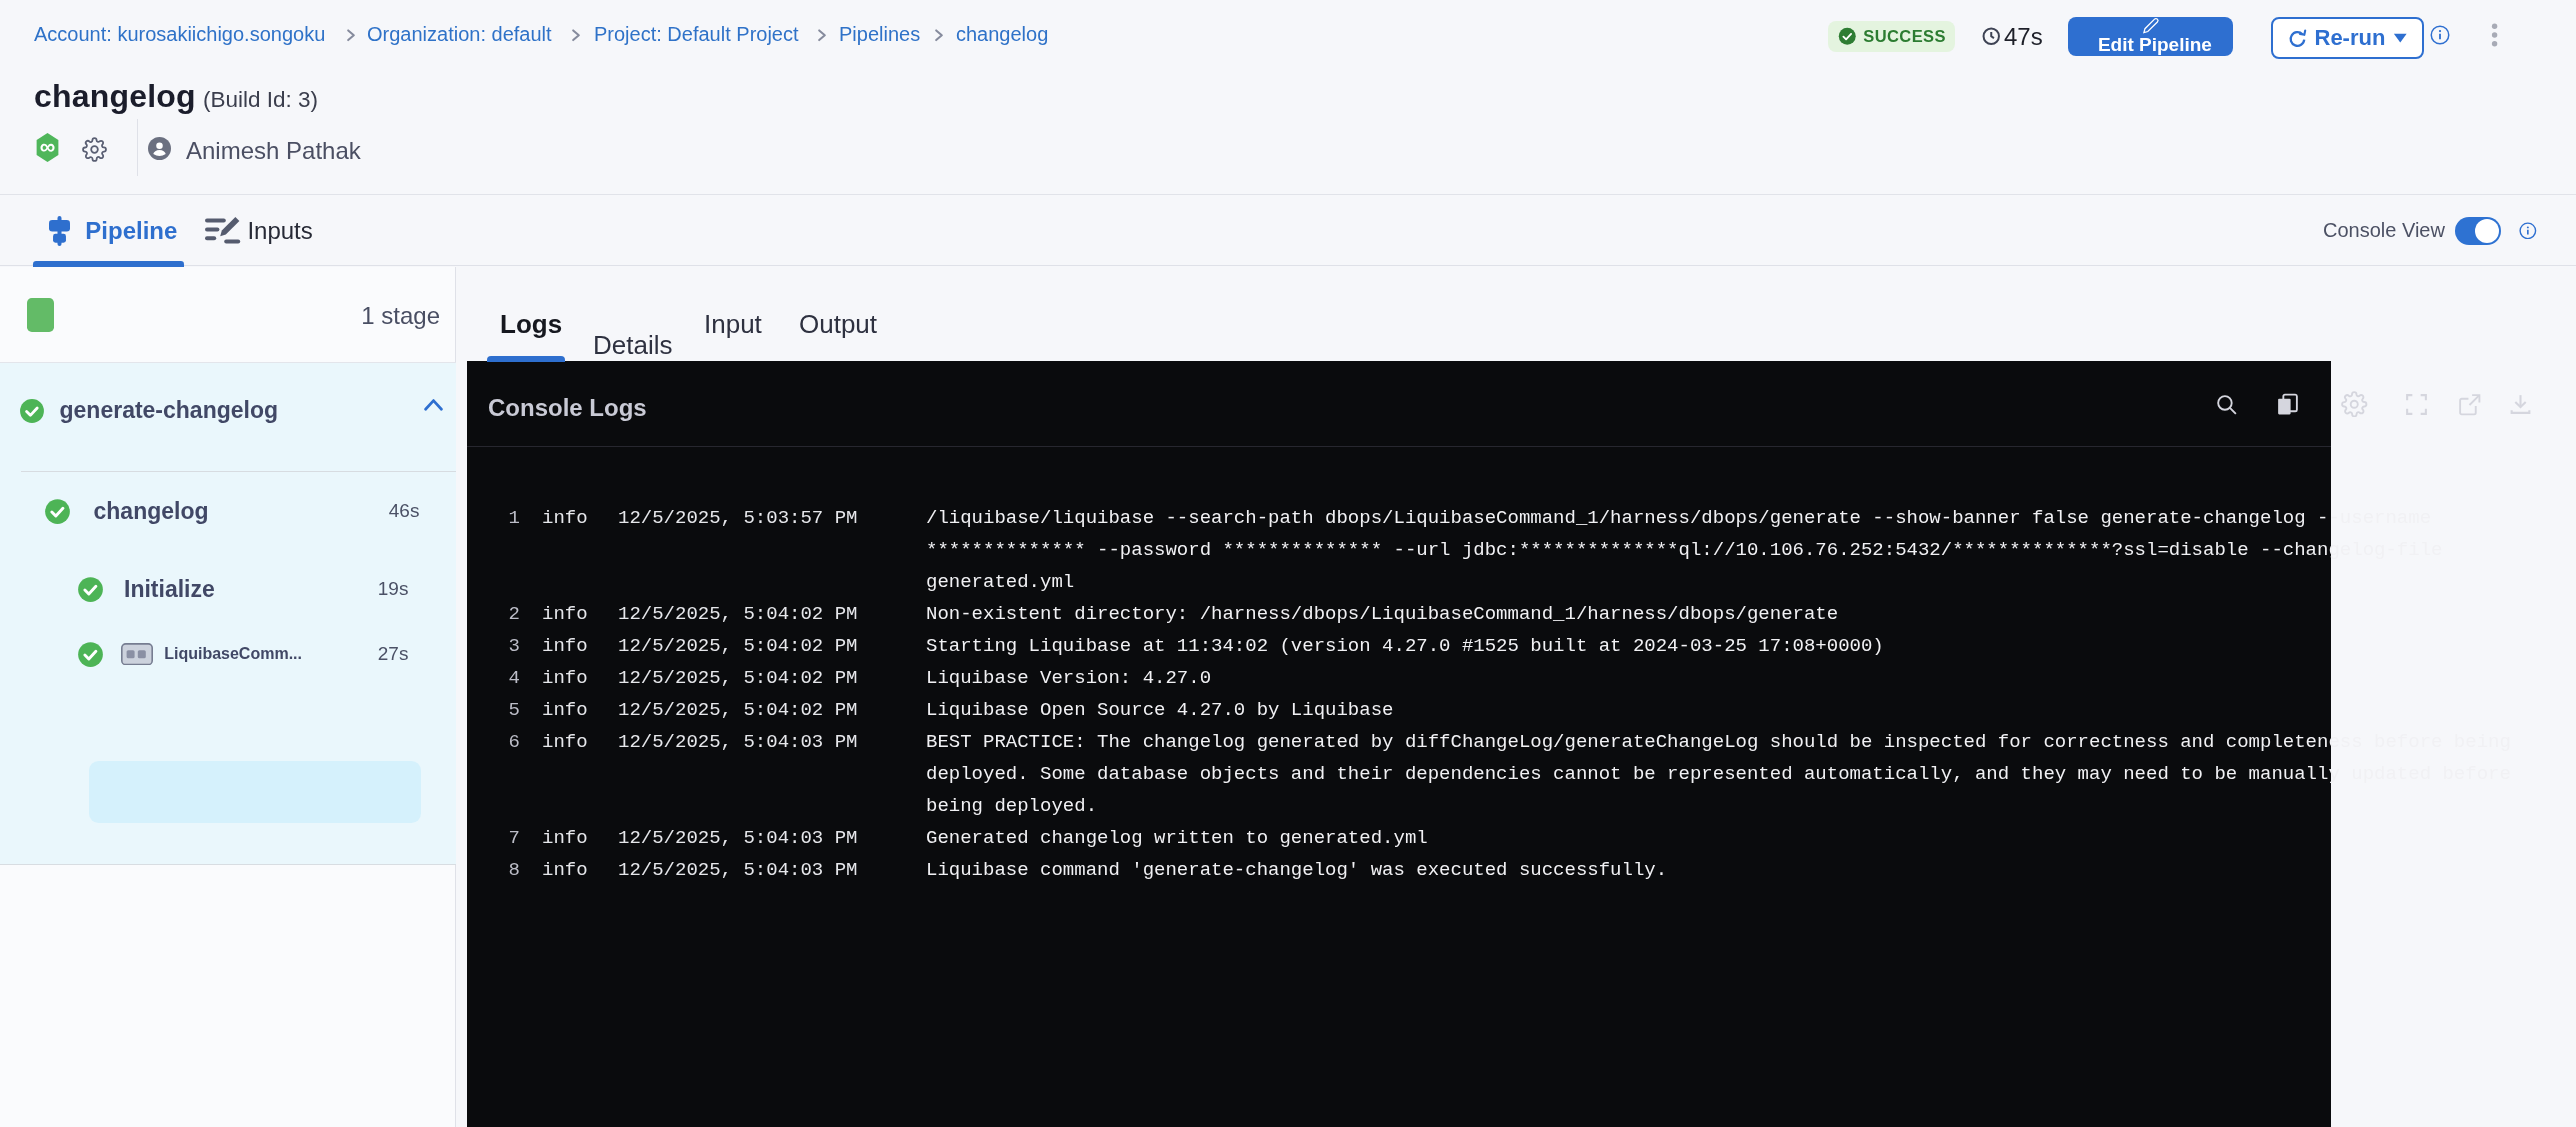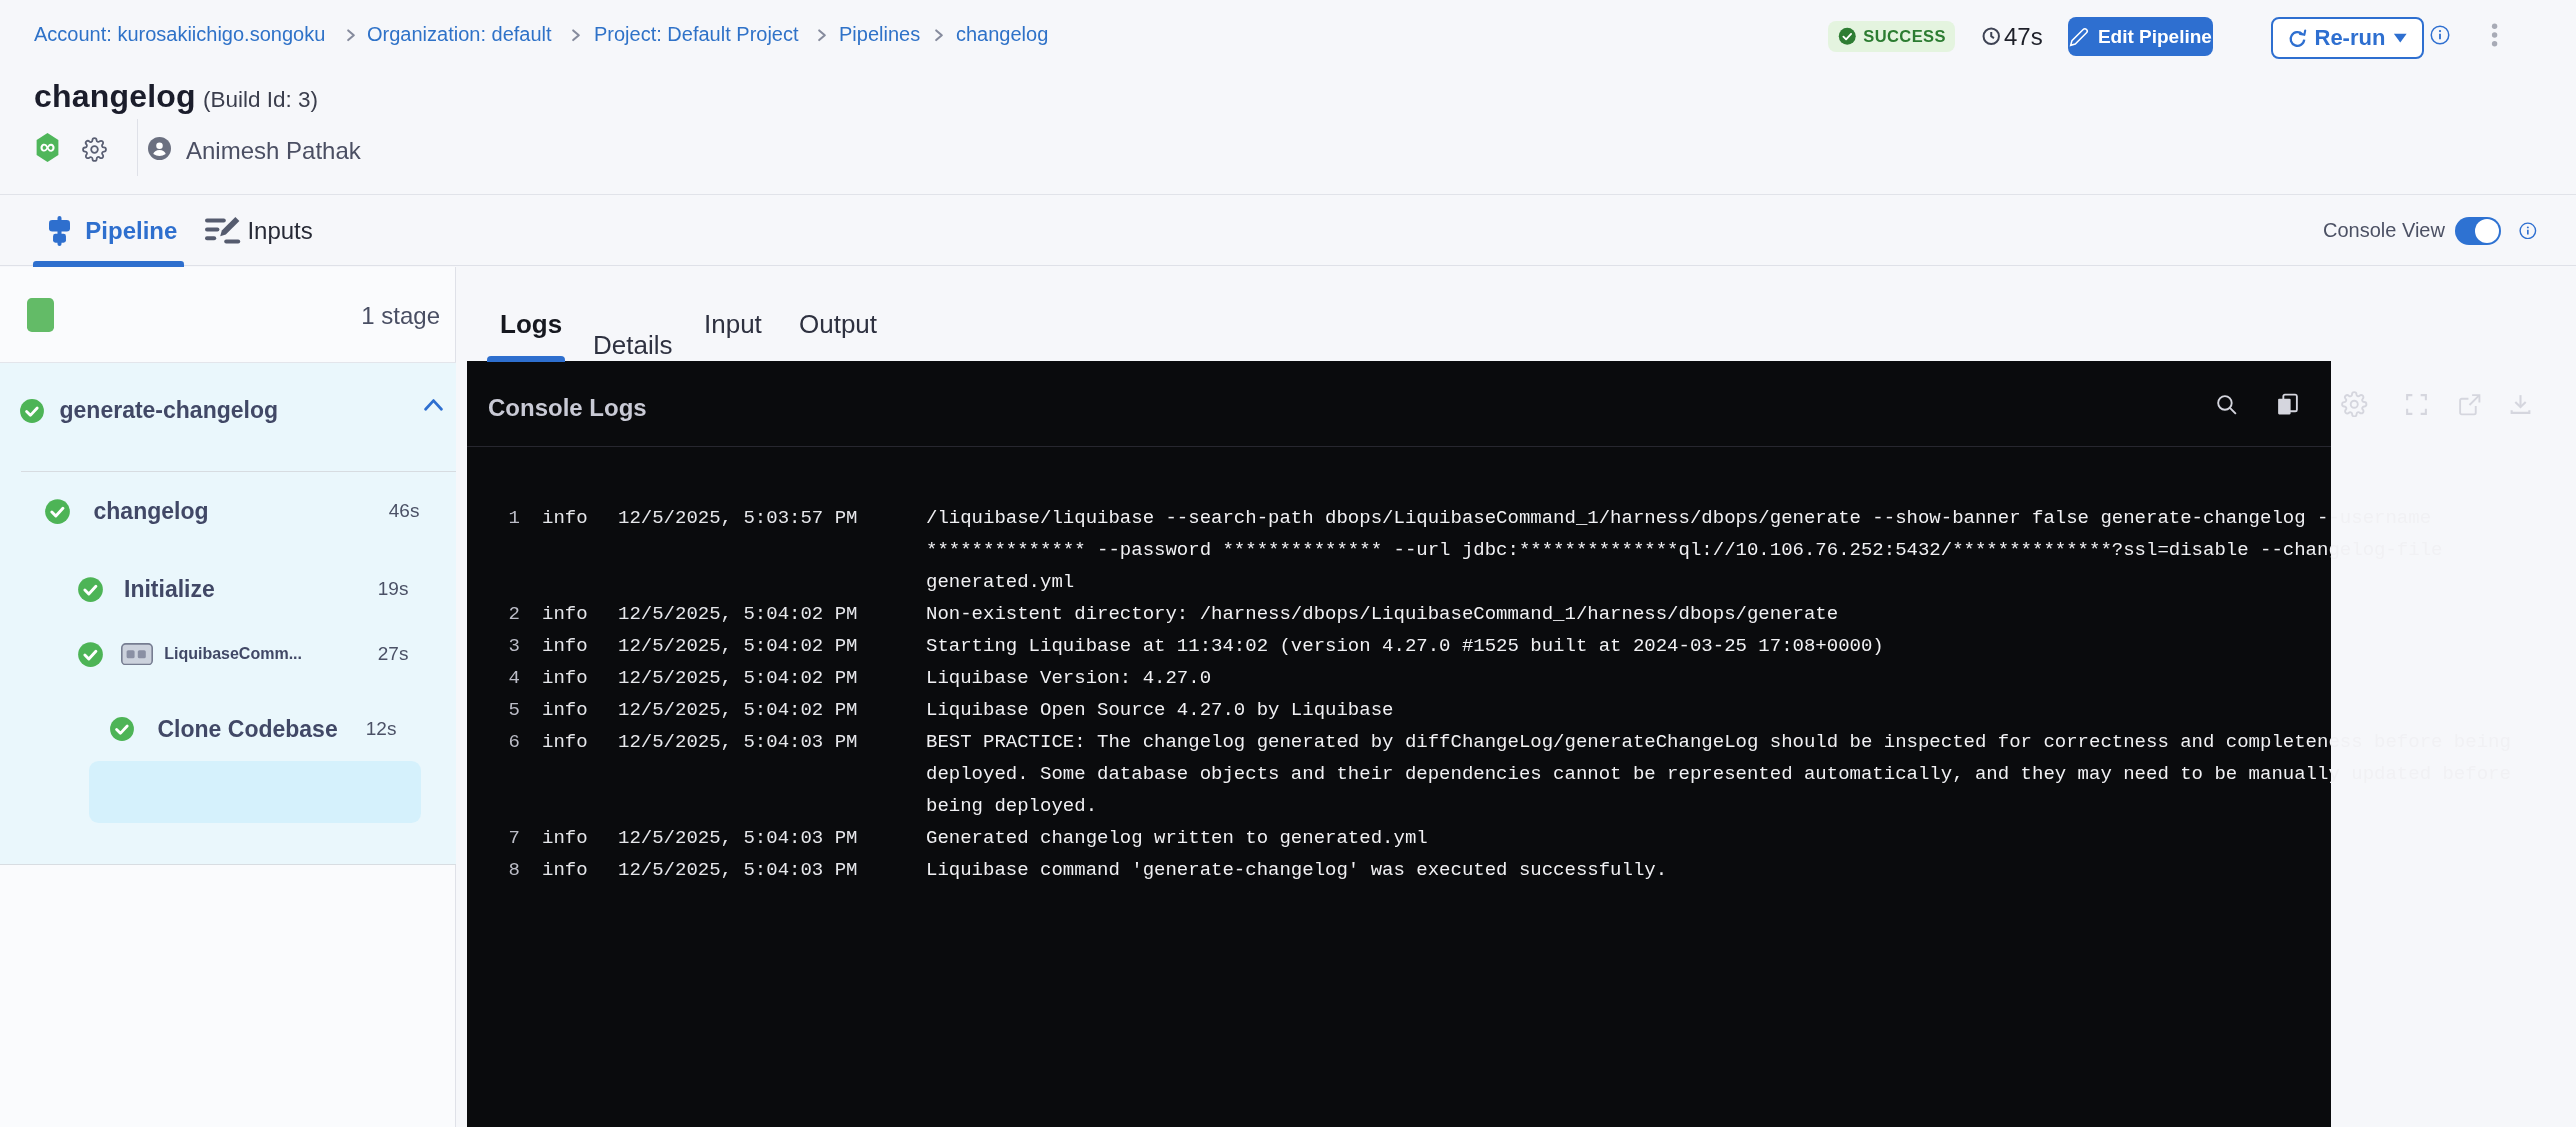--- a/index.html
+++ b/index.html
@@ -14,21 +14,21 @@
 .uname { font-size:24px; color:#4b4f63; }
 .hdivider { position:absolute; left:0; right:0; height:0.8px; background:#e1e3e9; }
 .vdivider { position:absolute; width:0.8px; background:#dfe1e8; }
 
 
 .badge { position:absolute; left:1828px; top:21px; width:127px; height:30.5px; background:#e4f4df; border-radius:8px; display:flex; align-items:center;text-align:right; }
 .badge .txt { color:#2c7c31; font-weight:700; font-size:16.5px; letter-spacing:0.4px; margin-left:6.4px; }
 .dur47 { position:absolute; left:2004px; top:22.5px; font-size:24px; color:#1e2029; font-weight:500; }
 
 
-.btn-edit { position:absolute; left:2068px; top:17px; width:145px; height:39px; background:#2e6fd0; border-radius:8px; display:flex; align-items:center; justify-content:center; }
+.btn-edit { position:absolute; left:2068px; top:17px; width:165px; height:39px; background:#2e6fd0; border-radius:8px; display:flex; align-items:center; justify-content:center;flex-direction:column; }
 .btn-edit span { color:#fff; font-size:19px; font-weight:700; margin-left:8.8px; }
 .btn-rerun { position:absolute; left:2271px; top:17px; width:153px; height:42px; background:#fff; border:2.4px solid #2e6fd0; border-radius:8px; display:flex; align-items:center; justify-content:center; }
 .btn-rerun span { color:#2e6fd0; font-size:22px; font-weight:700; margin:0 8px 0 6.4px; }
 
 
 .tabbar { position:absolute; left:0; top:195px; width:2576px; height:71px; background:#f6f7fa; border-bottom:0.8px solid #dfe1e8; }
 .tab-pipeline { position:absolute; left:49px; top:0; height:71px; display:flex; align-items:center; }
 .tab-pipeline .t { color:#2e6fce; font-size:24px; font-weight:700; margin-left:15.3px; }
 .tab-inputs { position:absolute; left:205px; top:0; height:71px; display:flex; align-items:center; }
 .tab-inputs .t { color:#272a36; font-size:24px; font-weight:400; margin-left:6.4px; }
@@ -230,28 +230,20 @@
         </svg>
       <svg width="32" height="22.5" viewBox="0 0 40 28" style="margin-left:17px;">
         <rect x="1" y="1" width="38" height="26" rx="5" fill="#ccd2dd" stroke="#767d91" stroke-width="2"></rect>
         <rect x="7" y="9" width="10" height="10" rx="2" fill="#8a90a4"></rect>
         <rect x="21" y="9" width="10" height="10" rx="2" fill="#8a90a4"></rect>
       </svg>
       <span class="nm" style="font-size:16px;margin-left:11.2px;">LiquibaseComm...</span>
       <span class="dur" style="right:1.6px;">27s</span>
     </div>
 
-    <div class="srow" style="left:109px;top:338px;height:56px;width:289px;">
-      <svg width="26" height="26" viewBox="0 0 24 24">
-          <circle cx="12" cy="12" r="11" fill="#4db456"></circle>
-          <path d="M7 12.5 L10.5 16 L16.8 9.2" stroke="#fff" stroke-width="2.6" fill="none" stroke-linecap="round" stroke-linejoin="round"></path>
-        </svg>
-      <span class="nm" style="font-size:23px;margin-left:22.5px;">Clone Codebase</span>
-      <span class="dur" style="right:1.6px;">12s</span>
-    </div>
 
   </div>
 </div>
 
 <div class="abs logtab" style="left:593px;top:309px;margin-top:21px;">Details</div>
 <div class="abs logtab" style="left:704px;top:309px;">Input</div>
 <div class="abs logtab" style="left:799px;top:309px;">Output</div>
 <div class="abs logtab" style="left:500px;top:309px;font-weight:700;color:#16181f;">Logs</div>
 <div class="log-underline"></div>
 

